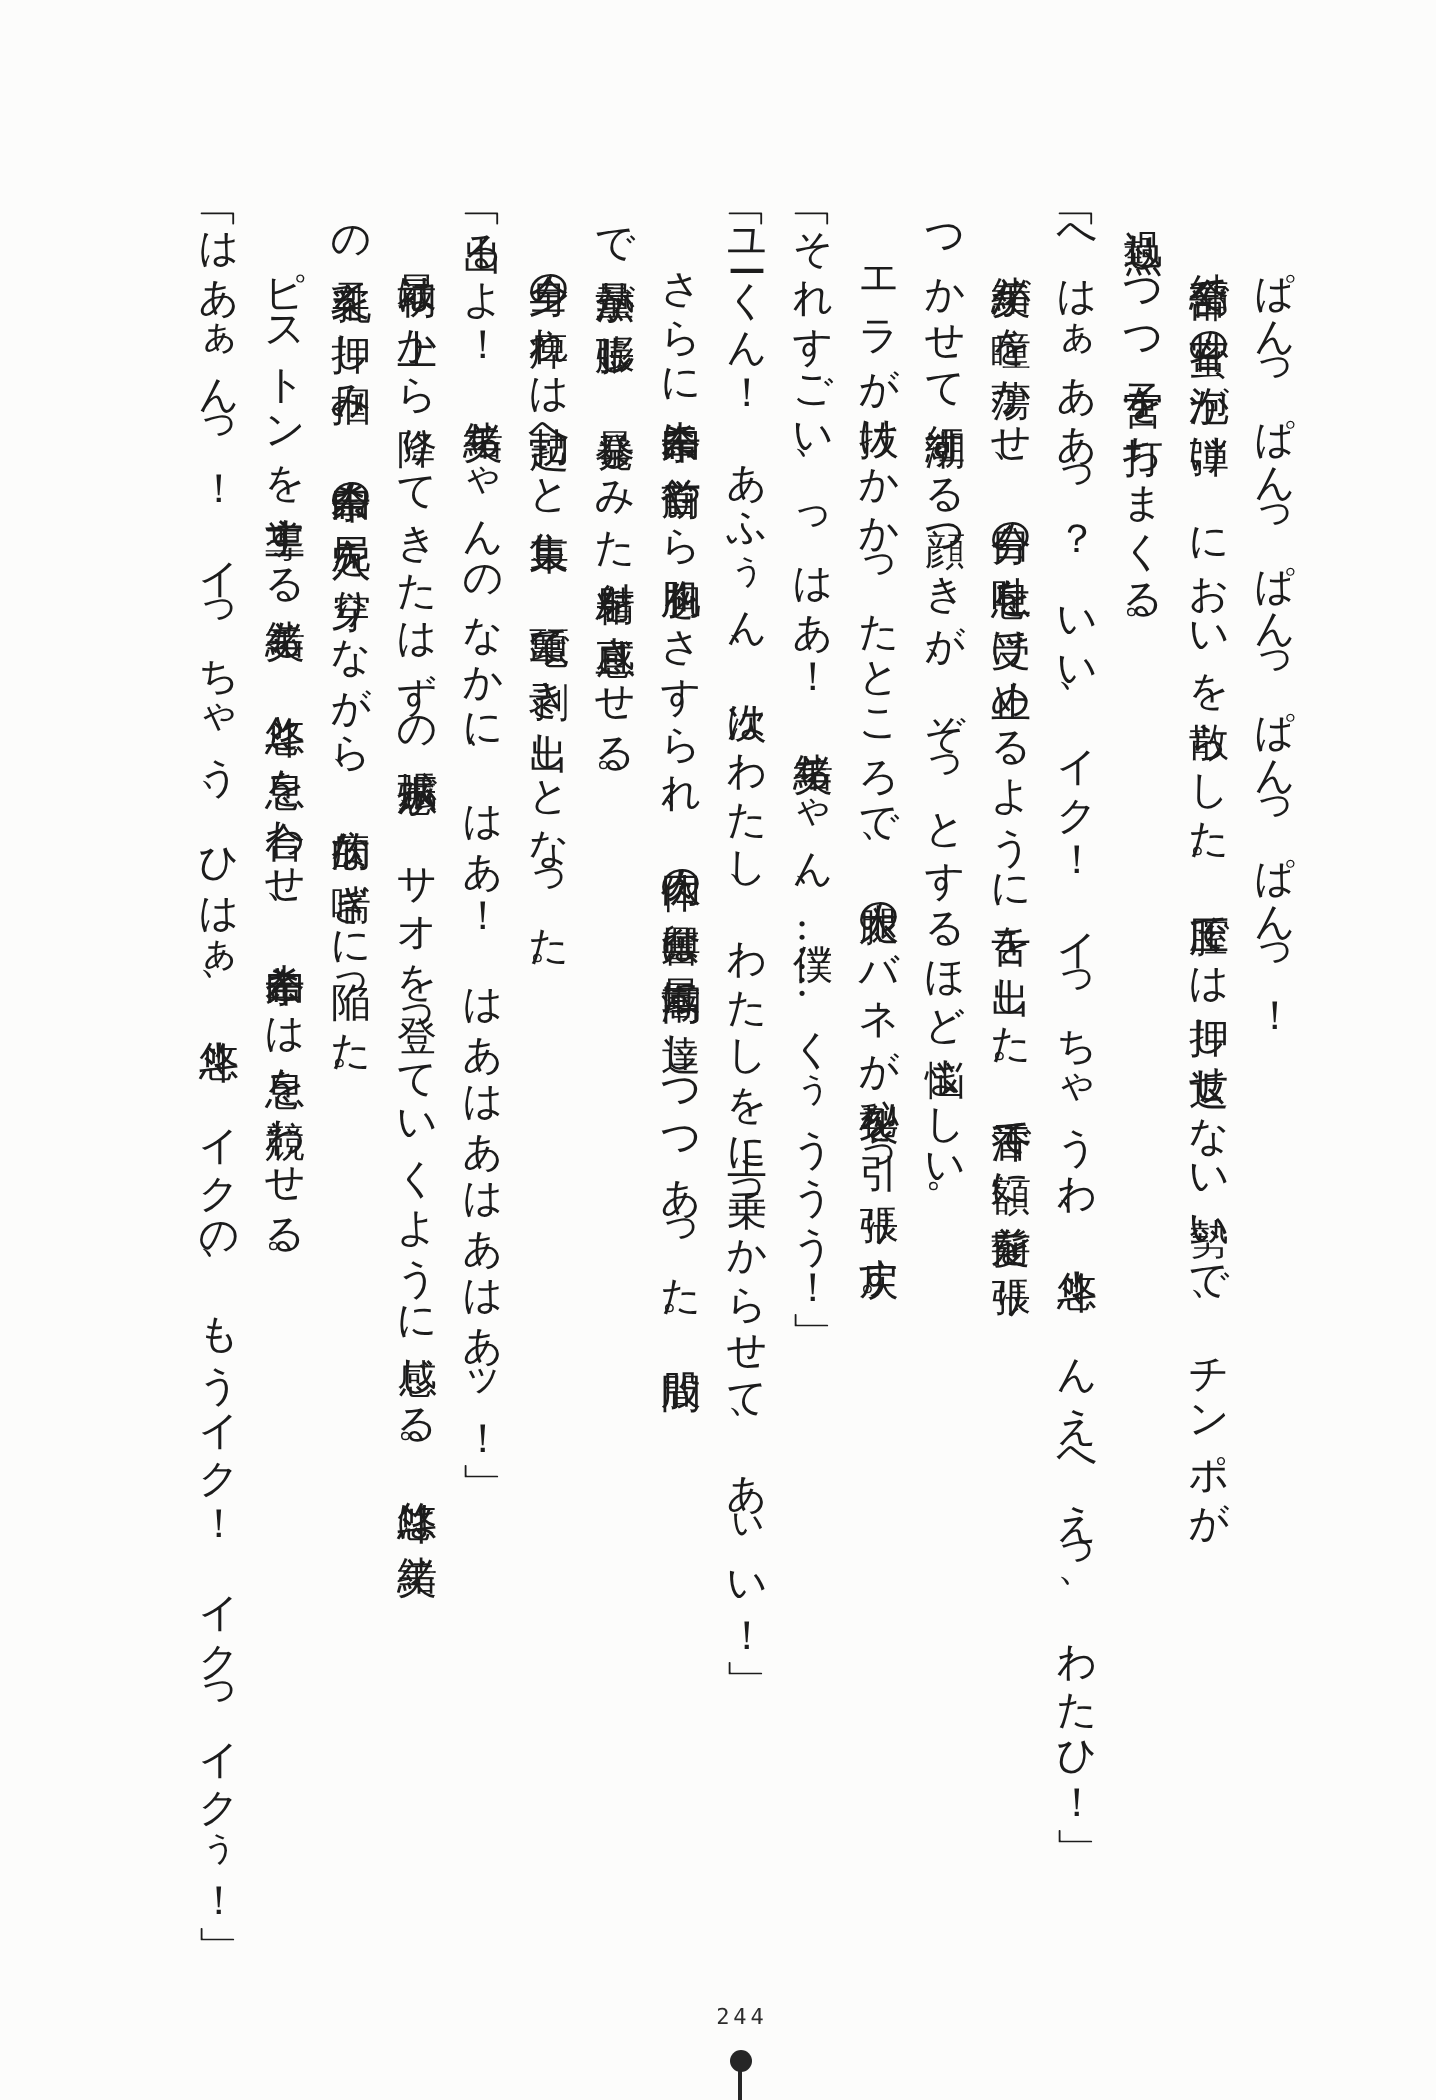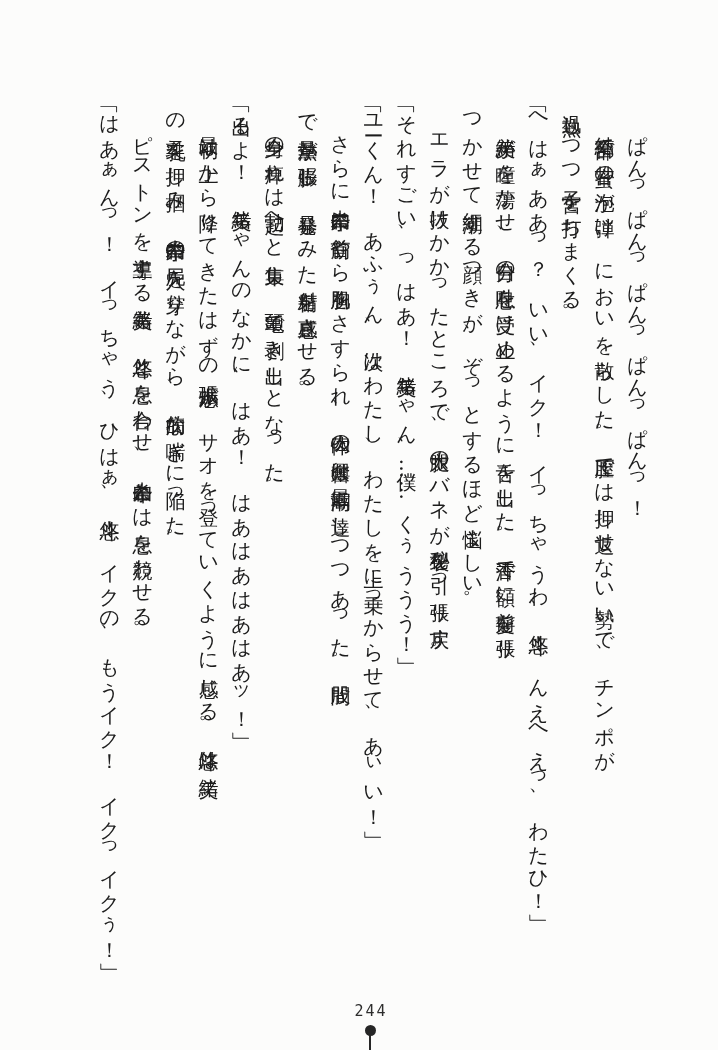--- a/index.html
+++ b/index.html
@@ -31,21 +31,21 @@
     margin: 0;
     white-space: nowrap;
   }
   .page-number {
     position: absolute;
     top: 1002px;
     left: 345px;
     width: 52px;
     text-align: center;
     font-family: "DejaVu Sans Mono", monospace;
-    font-size: 15px;
+    font-size: 11px;
     letter-spacing: 2px;
     color: #2d2d2d;
   }
   .marker-dot {
     position: absolute;
     left: 365px;
     top: 1025px;
     width: 11px;
     height: 11px;
     border-radius: 50%;

